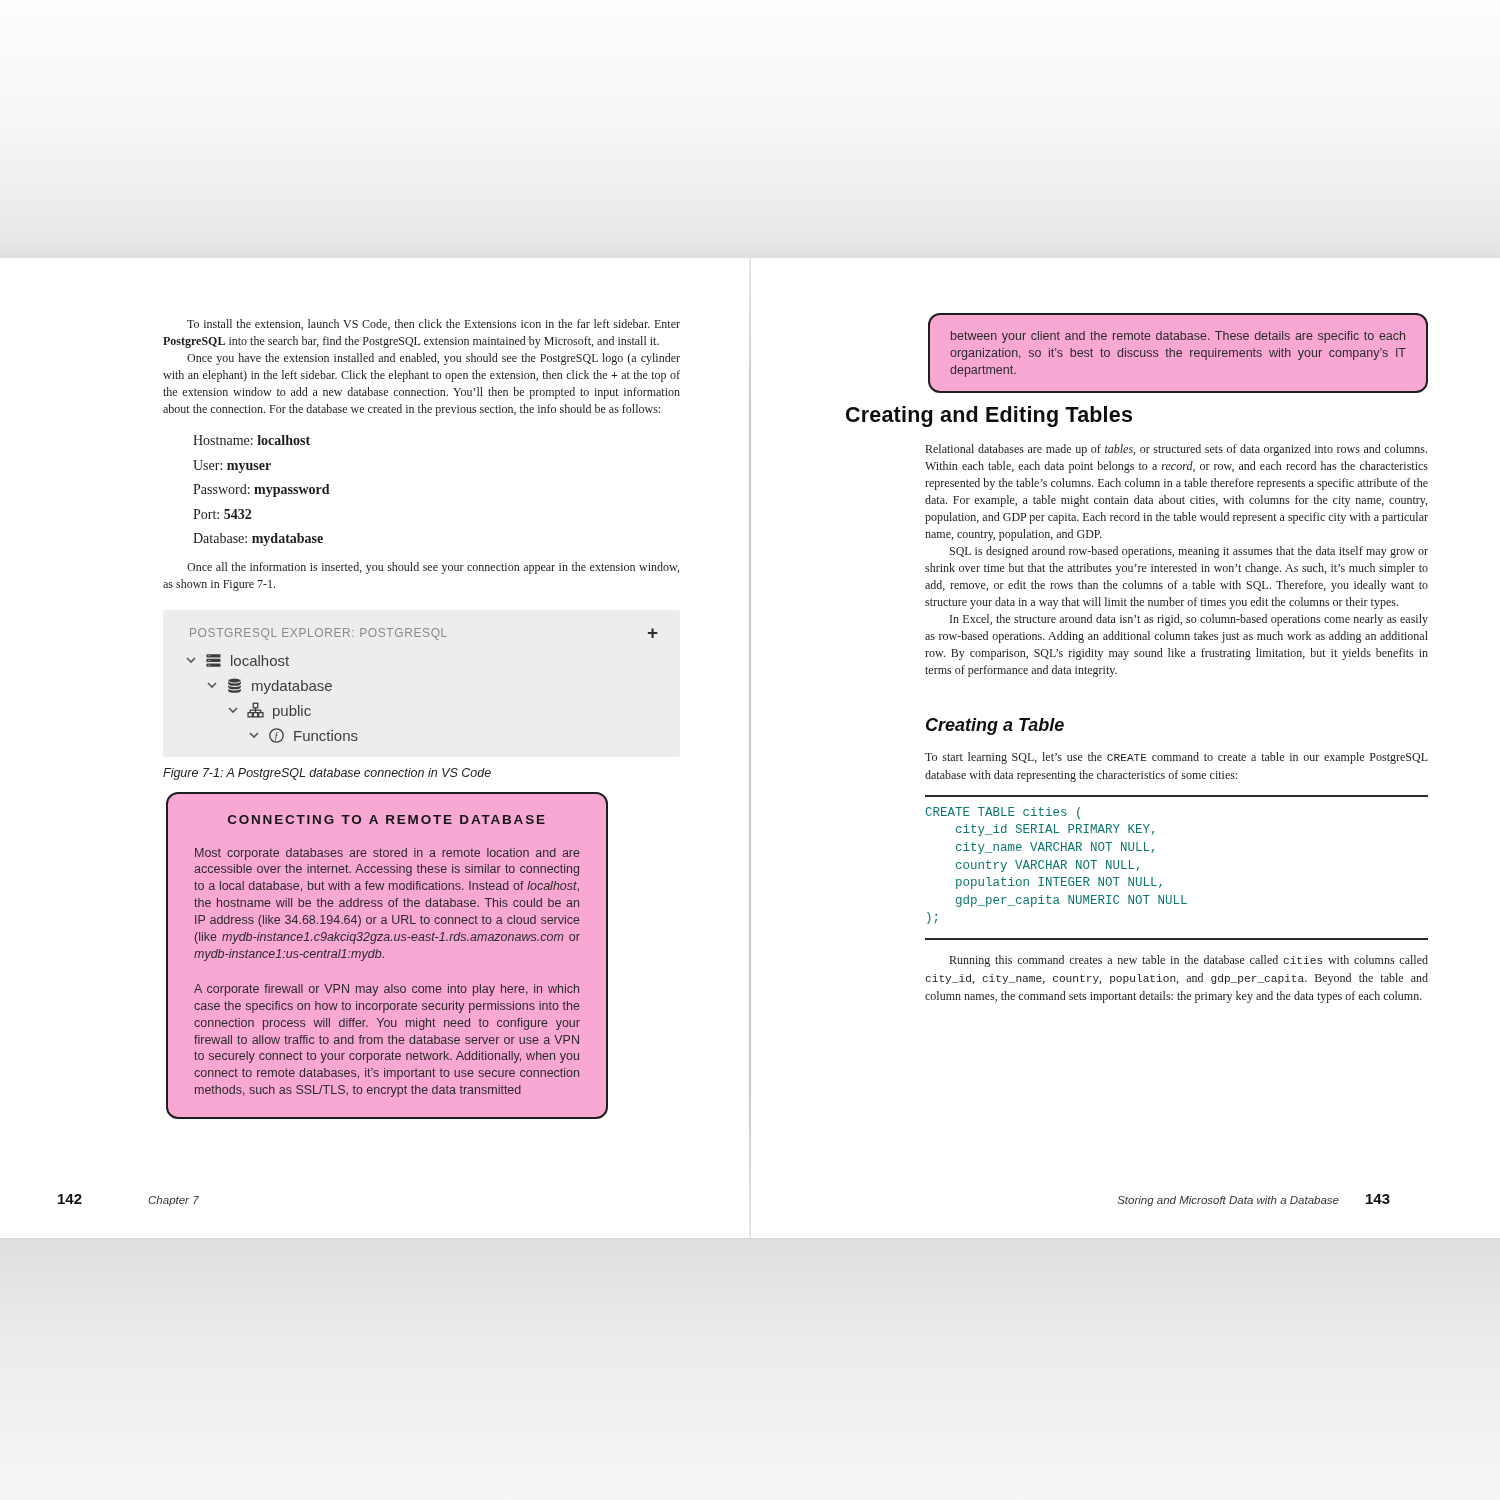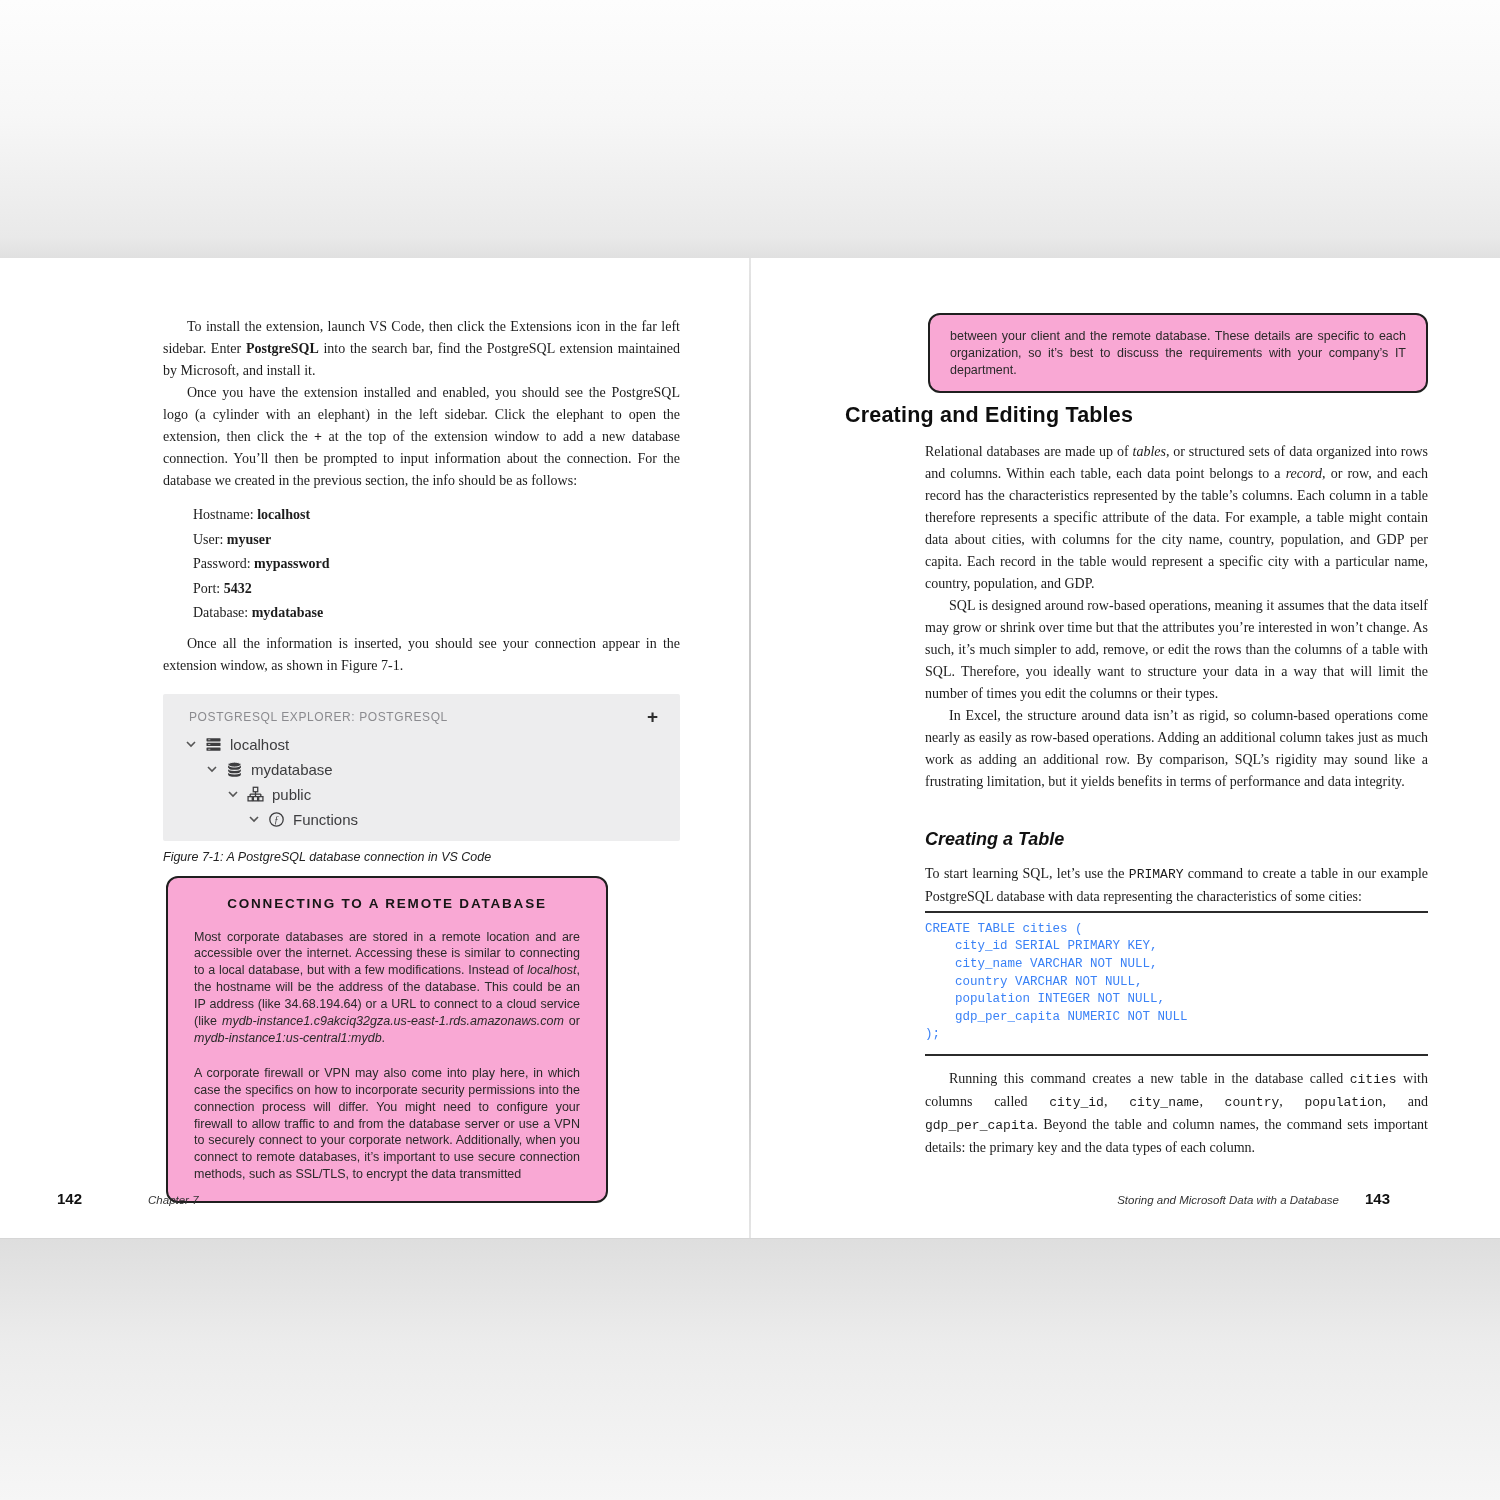--- a/index.html
+++ b/index.html
@@ -10,21 +10,21 @@
   .band-bottom{position:absolute;left:0;top:1238px;width:1500px;height:262px;
     background:linear-gradient(#dedede 0%,#ececec 40%,#f6f6f6 100%);
     border-top:1px solid #d6d6d6;}
   .spread{position:absolute;left:0;top:258px;width:1500px;height:980px;background:#ffffff;}
   .divider{position:absolute;left:749px;top:0;width:2px;height:980px;
     background:linear-gradient(#e6e6e6,#c9c9c9 15%,#c9c9c9 85%,#e6e6e6);}
   .page{position:absolute;top:0;height:980px;width:750px;}
   .page.left{left:0;} .page.right{left:750px;}
 
   
-  .body-para{margin:0;font-size:14px;line-height:22px;text-align:justify;}
+  .body-para{margin:0;font-size:12px;line-height:17px;text-align:justify;}
   .body-para.indent{text-indent:24px;}
   .b{font-weight:700;}
   .i{font-style:italic;}
   .mono{font-family:"Liberation Mono","DejaVu Sans Mono",monospace;font-size:0.93em;}
 
   
   .lp-content{position:absolute;left:163px;top:58px;width:517px;}
   .fields{margin:14px 0 10px 0;padding-left:30px;}
   .field-row{font-size:14px;line-height:18.5px;margin-bottom:6px;}
   .field-row .val{font-weight:700;}
@@ -57,23 +57,23 @@
   
   .rp-content{position:absolute;left:95px;top:55px;width:583px;}
   .rp-box{margin-left:83px;width:500px;padding:11px 20px 12px 20px;}
   .section-heading{margin:10px 0 0 0;font-family:"Liberation Sans","DejaVu Sans",sans-serif;
     font-weight:700;font-size:21.5px;color:#0e0e0e;letter-spacing:0.2px;}
   .rp-body{margin-left:80px;width:503px;}
   .rp-body .first{margin-top:13px;}
   .subsection-heading{margin:36px 0 0 0;font-family:"Liberation Sans","DejaVu Sans",sans-serif;
     font-weight:700;font-style:italic;font-size:18px;color:#111;}
   .intro{margin-top:13px;}
-  .code-block{margin:3px 0 0 0;padding:8px 0 10px 0;border-top:2px solid #2b2b2b;border-bottom:2px solid #2b2b2b;
+  .code-block{margin:11px 0 0 0;padding:8px 0 10px 0;border-top:2px solid #2b2b2b;border-bottom:2px solid #2b2b2b;
     font-family:"Liberation Mono","DejaVu Sans Mono",monospace;font-size:12.5px;line-height:17.6px;
-    white-space:pre;color:#3b82f6;}
+    white-space:pre;color:#0f766e;}
   .closing{margin-top:12px;}
 
   .rp-footer{position:absolute;right:110px;top:932px;display:flex;align-items:baseline;
     font-family:"Liberation Sans","DejaVu Sans",sans-serif;}
   .rp-footer .pg-num{margin-left:26px;}
 </style>
 </head>
 <body>
 
 <div class="canvas">
@@ -185,21 +185,21 @@
 
         <h1 class="section-heading">Creating and Editing Tables</h1>
 
         <div class="rp-body">
           <p class="body-para first"><span>Relational databases are made up of </span><span class="i">tables</span><span>, or structured sets of data organized into rows and columns. Within each table, each data point belongs to a </span><span class="i">record</span><span>, or row, and each record has the characteristics represented by the table’s columns. Each column in a table therefore represents a specific attribute of the data. For example, a table might contain data about cities, with columns for the city name, country, population, and GDP per capita. Each record in the table would represent a specific city with a particular name, country, population, and GDP.</span></p>
           <p class="body-para indent"><span>SQL is designed around row-based operations, meaning it assumes that the data itself may grow or shrink over time but that the attributes you’re interested in won’t change. As such, it’s much simpler to add, remove, or edit the rows than the columns of a table with SQL. Therefore, you ideally want to structure your data in a way that will limit the number of times you edit the columns or their types.</span></p>
           <p class="body-para indent"><span>In Excel, the structure around data isn’t as rigid, so column-based operations come nearly as easily as row-based operations. Adding an additional column takes just as much work as adding an additional row. By comparison, SQL’s rigidity may sound like a frustrating limitation, but it yields benefits in terms of performance and data integrity.</span></p>
 
           <h2 class="subsection-heading">Creating a Table</h2>
 
-          <p class="body-para intro"><span>To start learning SQL, let’s use the </span><span class="mono">PRIMARY</span><span> command to create a table in our example PostgreSQL database with data representing the characteristics of some cities:</span></p>
+          <p class="body-para intro"><span>To start learning SQL, let’s use the </span><span class="mono">CREATE</span><span> command to create a table in our example PostgreSQL database with data representing the characteristics of some cities:</span></p>
 
           <pre class="code-block">CREATE TABLE cities (
     city_id SERIAL PRIMARY KEY,
     city_name VARCHAR NOT NULL,
     country VARCHAR NOT NULL,
     population INTEGER NOT NULL,
     gdp_per_capita NUMERIC NOT NULL
 );</pre>
 
           <p class="body-para indent closing"><span>Running this command creates a new table in the database called </span><span class="mono">cities</span><span> with columns called </span><span class="mono">city_id</span><span>, </span><span class="mono">city_name</span><span>, </span><span class="mono">country</span><span>, </span><span class="mono">population</span><span>, and </span><span class="mono">gdp_per_capita</span><span>. Beyond the table and column names, the command sets important details: the primary key and the data types of each column.</span></p>

